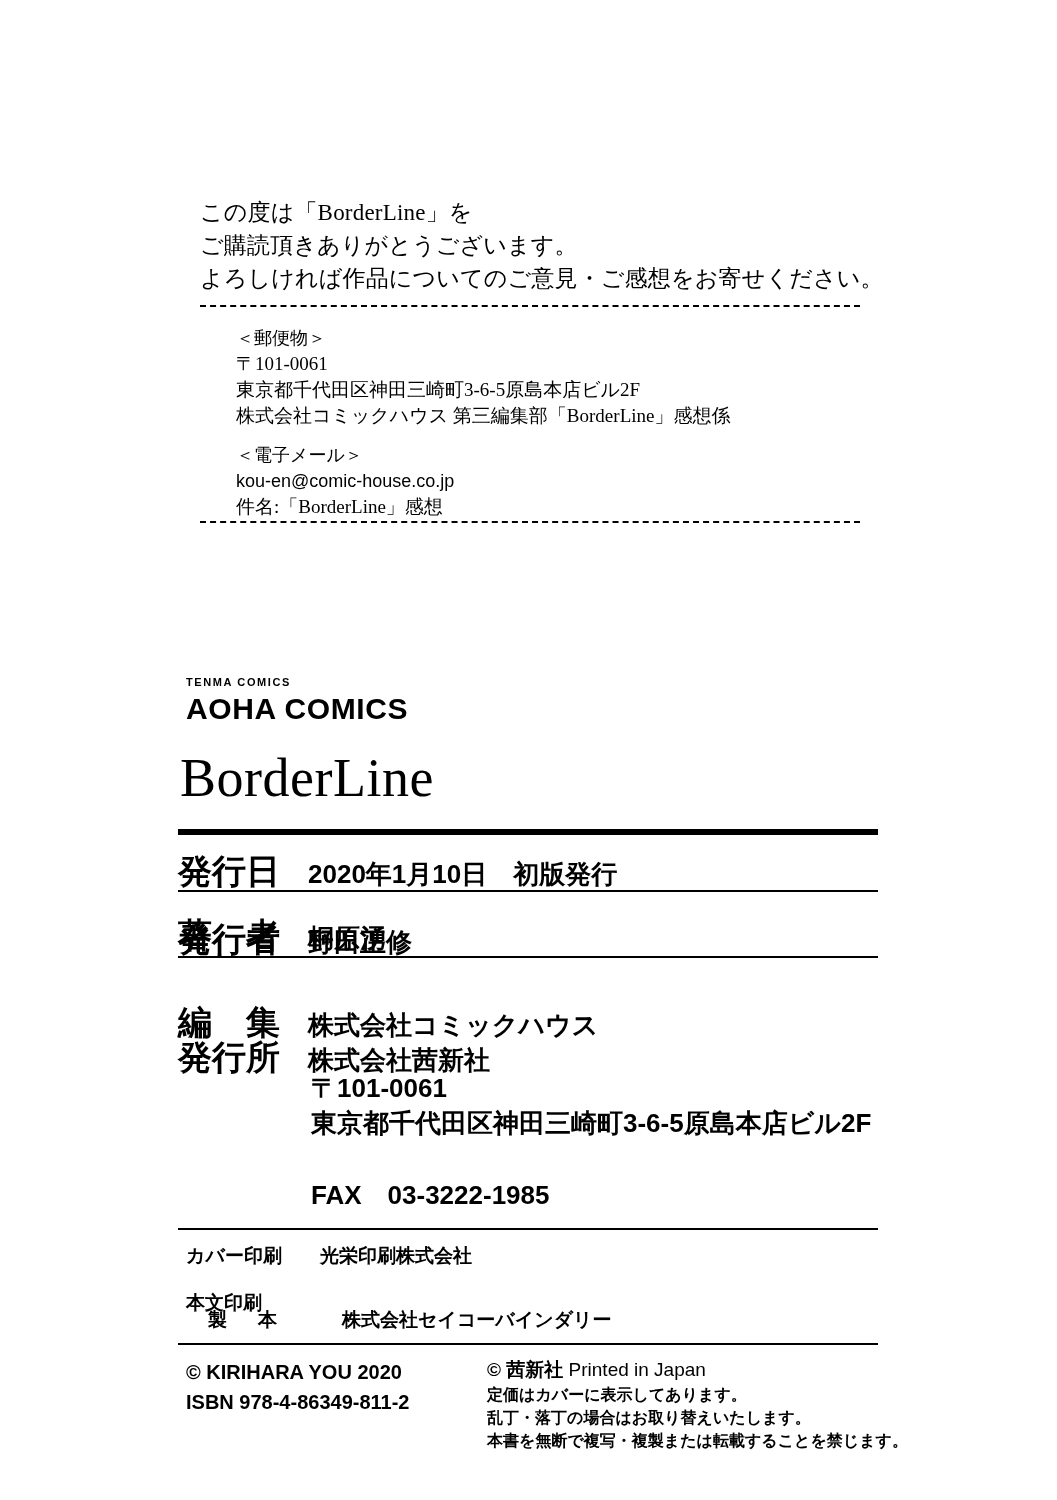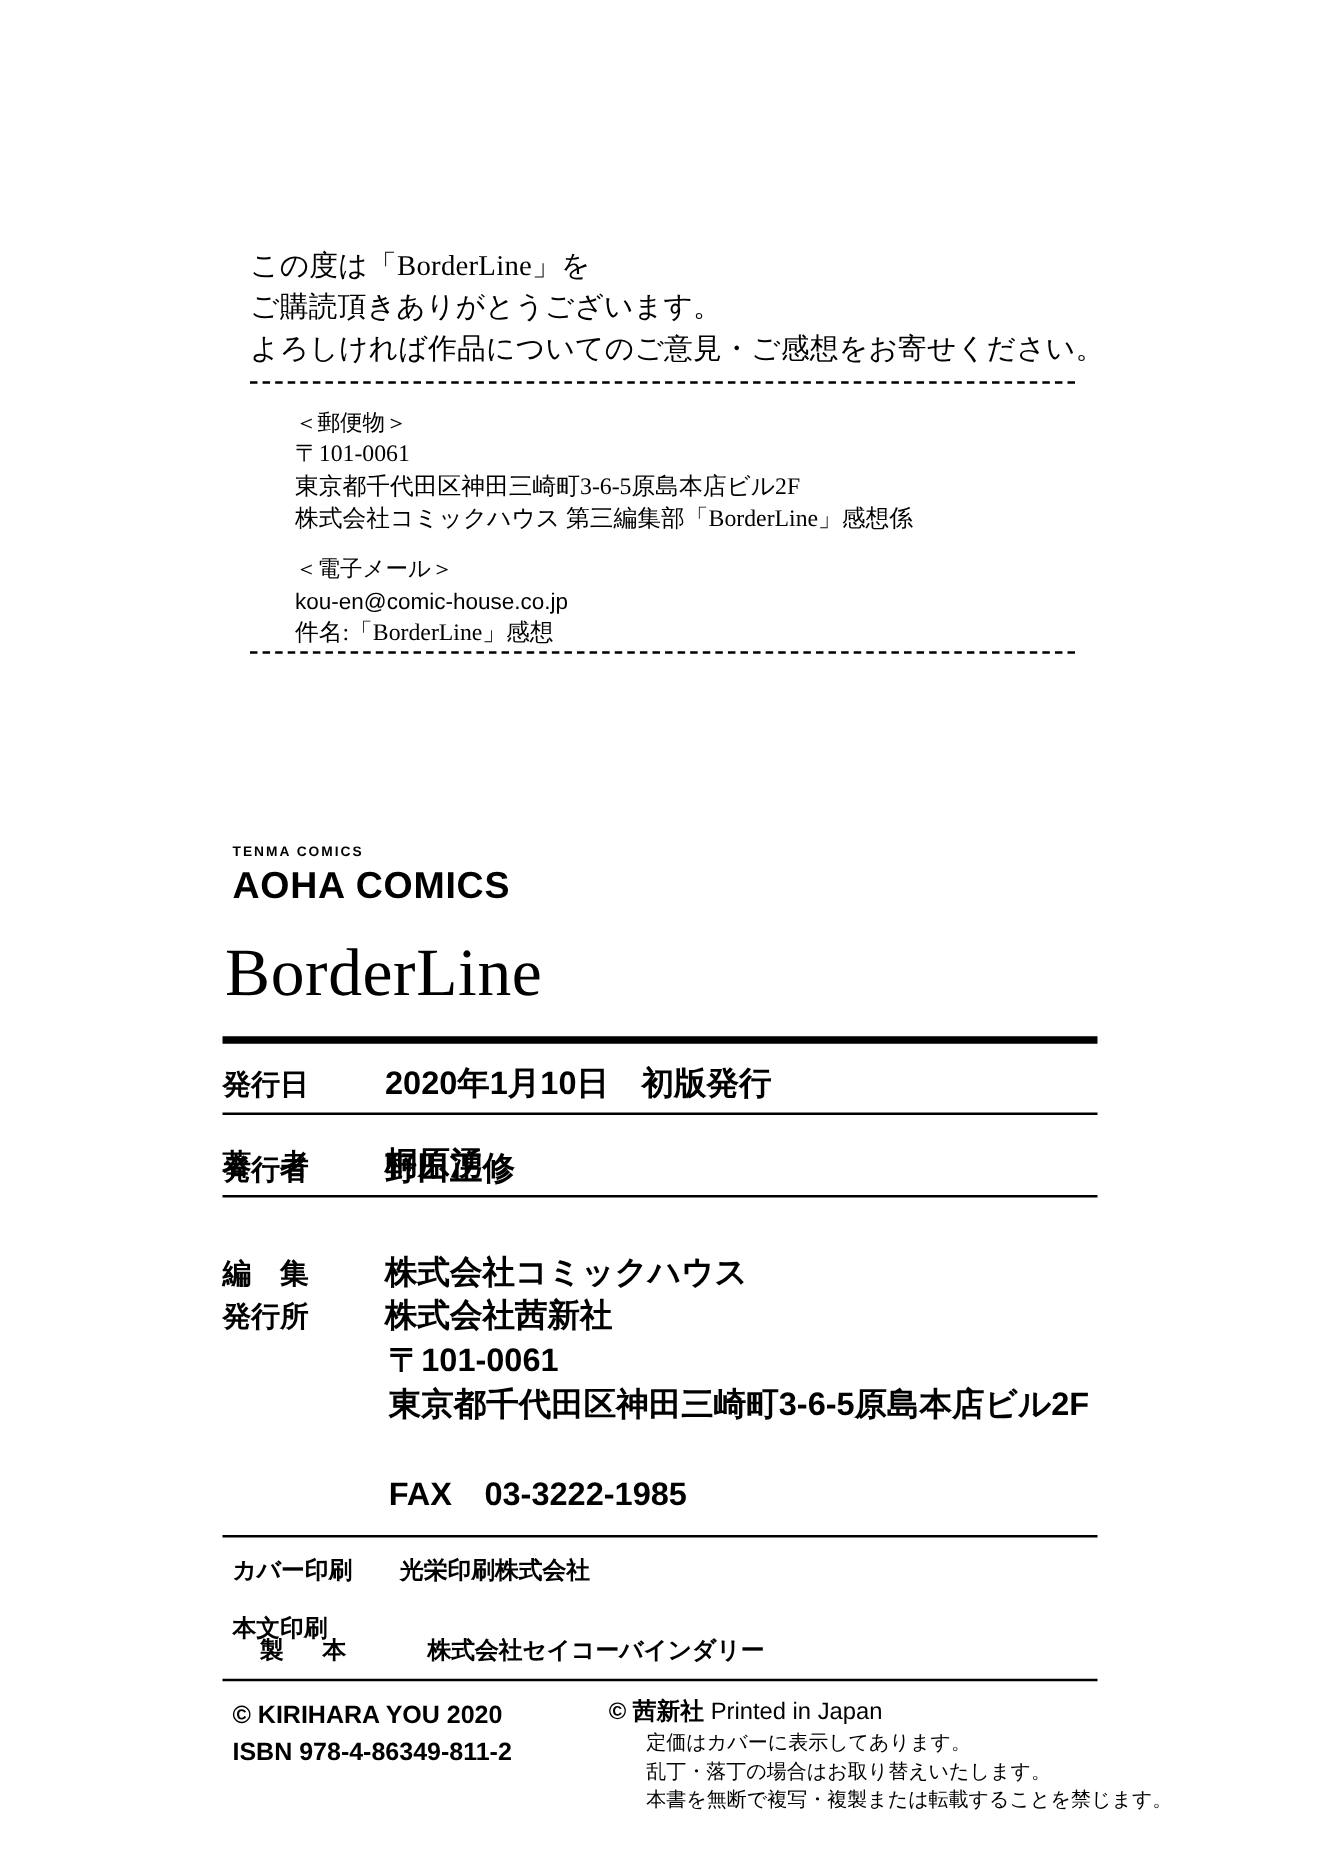--- a/index.html
+++ b/index.html
@@ -118,21 +118,21 @@
     position: absolute;
     left: 178px;
     width: 700px;
     display: flex;
     align-items: baseline;
     font-weight: bold;
   }
   .row .label {
     width: 130px;
     text-align: justify;
-    font-size: 23px;
+    font-size: 34px;
     font-family: Liberation Serif, serif;
     letter-spacing: 0px;
     flex: none;
   }
   .row .value {
     font-size: 26px;
     font-family: "Liberation Sans", sans-serif;
     white-space: nowrap;
   }
 
@@ -195,22 +195,21 @@
     font-weight: bold;
     line-height: 26px;
   }
   .footer-right .fr-top .pij {
     font-weight: normal;
     font-size: 19px;
   }
   .footer-right .fr-line {
     font-size: 16px;
     line-height: 23px;
-    font-weight: normal;
-    margin-left: 30px;
+    font-weight: bold;
   }
 </style>
 </head>
 <body>
 
 <div class="page">
 
   <div class="msg-block">
     <div class="msg-line">この度は「BorderLine」を</div>
     <div class="msg-line">ご購読頂きありがとうございます。</div>

